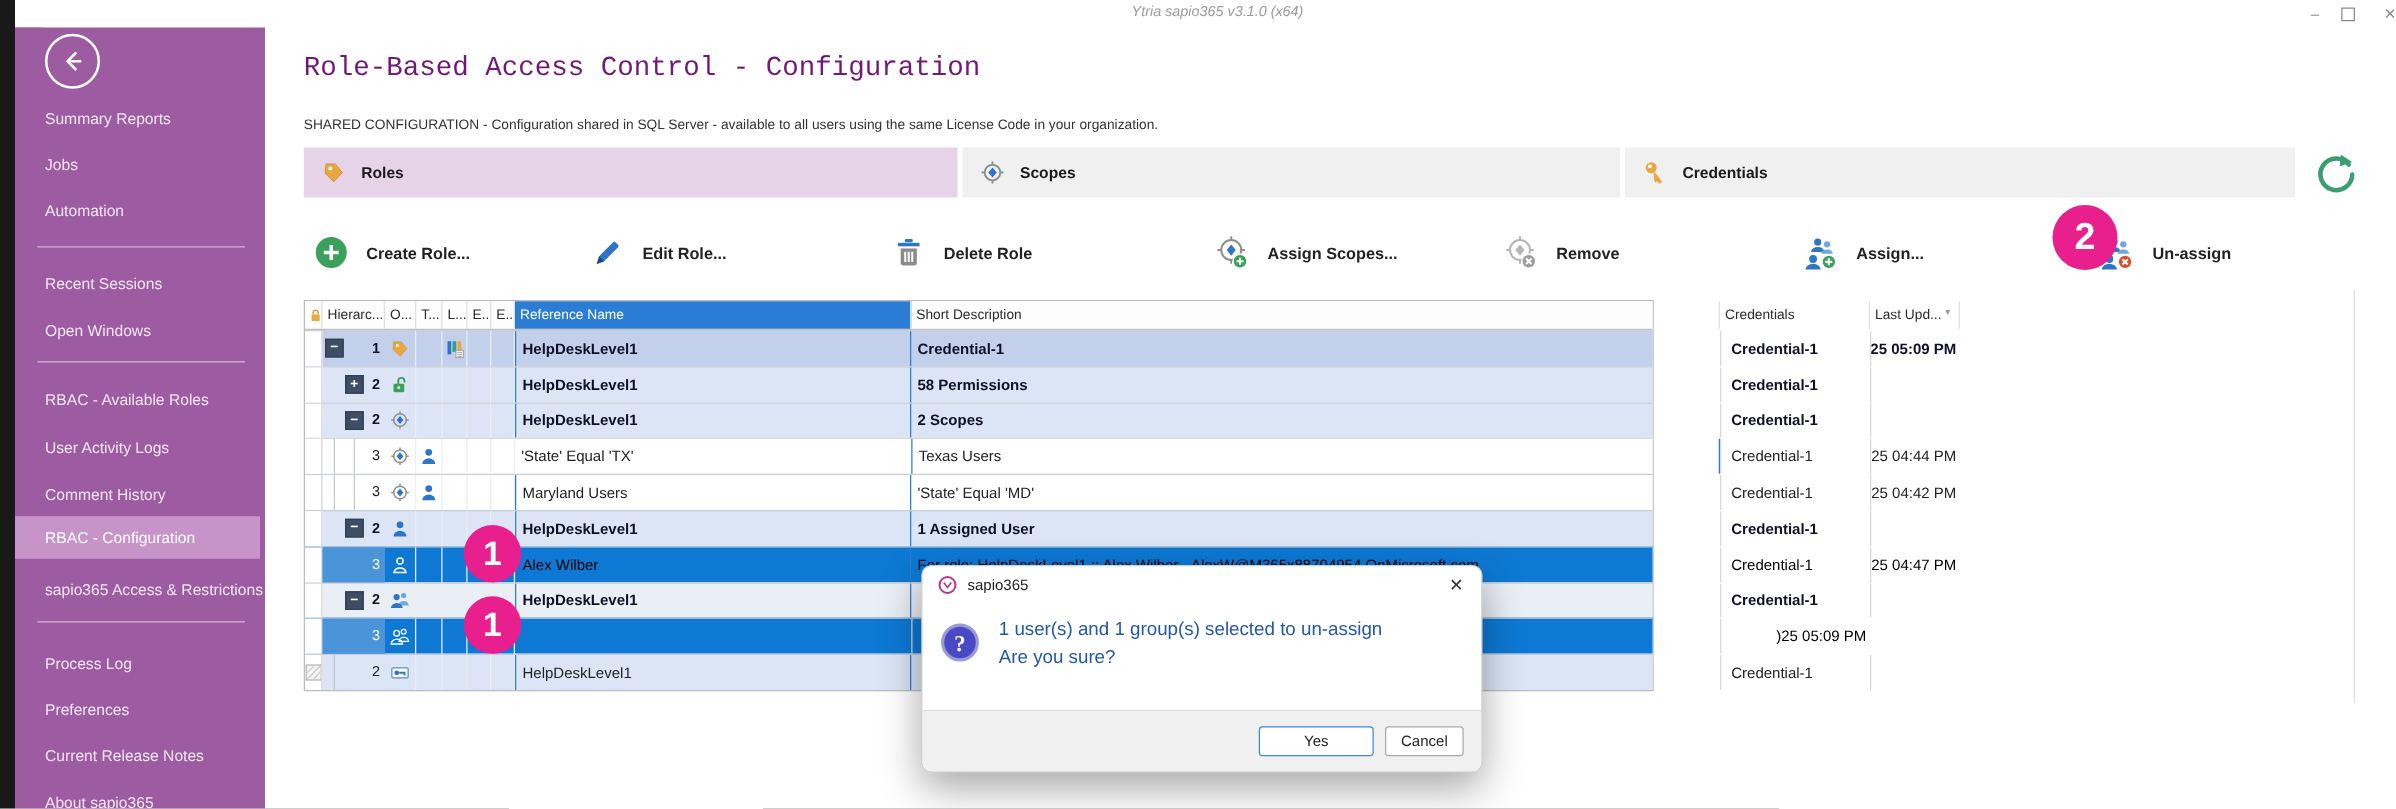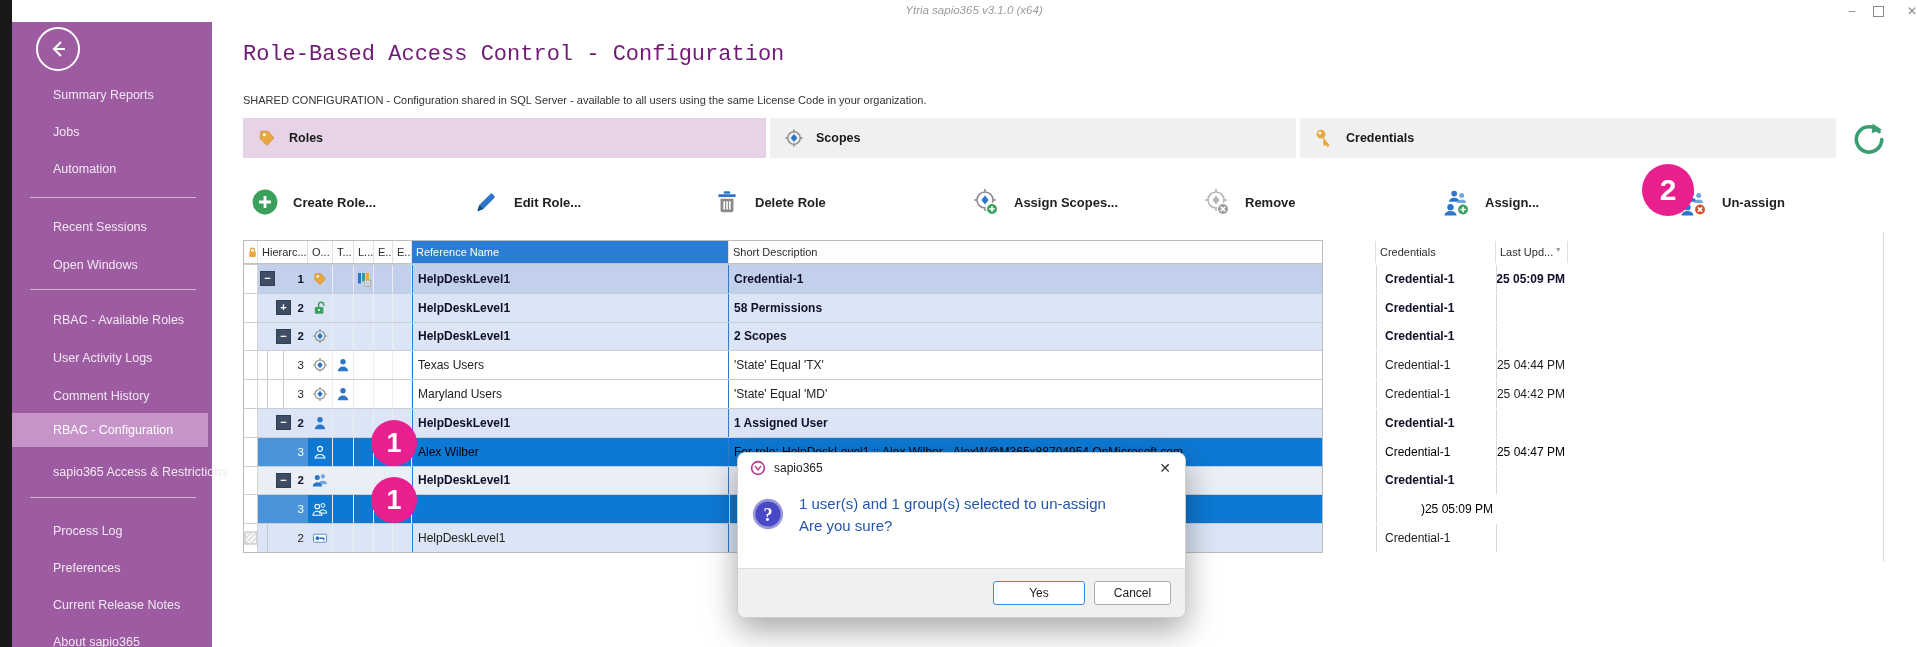--- a/index.html
+++ b/index.html
@@ -10,21 +10,21 @@
   #darkcorner{position:absolute;left:12px;top:0;width:23px;height:22px;background:#1d1d1d;}
   #titlebar{position:absolute;left:12px;top:0;right:0;height:22px;background:#ffffff;}
   #wintitle{position:absolute;left:962px;top:4px;transform:translateX(-50%);font-size:11.5px;color:#9b9b9b;font-style:italic;}
   .winctl{position:absolute;top:3px;width:24px;height:17px;text-align:center;color:#8a8a8a;font-size:12px;line-height:17px;cursor:default;}
   #btn-min{left:1828px;} #btn-close{left:1888px;}
   #btn-max{position:absolute;top:6px;left:1861px;width:9px;height:9px;border:1.4px solid #8a8a8a;}
   
   #sidebar{position:absolute;left:12px;top:22px;width:200px;height:625px;background:#9d5ca1;}
   #backbtn{position:absolute;left:24px;top:5px;width:40px;height:40px;border:2px solid #fff;border-radius:50%;
     display:flex;align-items:center;justify-content:center;cursor:pointer;}
-  .side-item{position:absolute;left:0;width:196px;height:34px;line-height:34px;padding-left:41px;box-sizing:border-box;
+  .side-item{position:absolute;left:0;width:196px;height:34px;line-height:34px;padding-left:24px;box-sizing:border-box;
     color:#f2e7f2;font-size:12.5px;cursor:pointer;white-space:nowrap;}
   .side-item.active{background:#c794c9;color:#ffffff;}
   .side-div{position:absolute;left:18px;right:16px;height:1px;background:rgba(255,255,255,.55);}
   
   #pagetitle{position:absolute;left:243px;top:42px;font-size:22px;color:#701a75;font-family:Liberation Mono, monospace;}
   #pagesub{position:absolute;left:243px;top:94px;font-size:11px;color:#333;}
   
   .tab{position:absolute;top:118px;height:40px;display:flex;align-items:center;gap:12px;padding-left:14px;box-sizing:border-box;
     background:#f0f0f0;cursor:pointer;}
   .tab.active{background:#e7d3e8;}
@@ -77,21 +77,21 @@
   #dlg-titlebar{height:30px;display:flex;align-items:center;gap:8px;padding:0 12px;}
   #dlg-title{font-size:12px;color:#222;}
   #dlg-close{position:absolute;right:14px;top:7px;font-size:14px;color:#333;cursor:pointer;}
   #dlg-body{display:flex;gap:15px;padding:8px 16px 0 14px;}
   #dlg-msg{font-size:15px;color:#2456aa;line-height:22px;padding-top:2px;}
   #dlg-footer{position:absolute;left:0;right:0;bottom:0;height:48px;background:#f0f0f0;border-top:1px solid #dedede;
     border-radius:0 0 8px 8px;display:flex;align-items:center;justify-content:flex-end;gap:9px;padding-right:14px;}
   .dlg-btn{height:24px;background:#fff;font-size:12px;color:#222;border-radius:3px;display:flex;align-items:center;
     justify-content:center;cursor:pointer;box-sizing:border-box;}
   #btn-yes{width:92px;border:1px solid #3f8ad6;}
-  #btn-cancel{width:77px;border:1px solid #ababab;}
+  #btn-cancel{width:63px;border:1px solid #ababab;}
 </style>
 </head>
 <body>
 
 <div id="screen">
   <div id="darkstrip"></div>
   <div id="darkcorner"></div>
   <div id="titlebar">
     <div id="wintitle">Ytria sapio365 v3.1.0 (x64)</div>
     <span class="winctl" id="btn-min">–</span>
@@ -394,22 +394,22 @@
           <span class="icon">
             <svg width="16" height="16" viewBox="0 0 16 16">
               <circle cx="8" cy="4.8" r="2.7" fill="#2e75c8"></circle>
               <path d="M2.8 14.2 a5.2 4.6 0 0 1 10.4 0 z" fill="#2e75c8"></path>
             </svg>
           </span>
         </div>
         <div class="td iconcell"></div>
         <div class="td iconcell"></div>
         <div class="td iconcell"></div>
+        <div class="td desc">'State' Equal 'TX'</div>
         <div class="td ref">Texas Users</div>
-        <div class="td desc">'State' Equal 'TX'</div>
         <div class="td cred">Credential-1</div>
         <div class="td upd">)25 04:44 PM</div>
       </div>
       <div class="trow r-leaf">
         <div class="td gut"></div>
         <div class="td hier" style="background: linear-gradient(rgb(196, 201, 207), rgb(196, 201, 207)) 9px 0px / 1px 100% no-repeat, linear-gradient(rgb(196, 201, 207), rgb(196, 201, 207)) 25px 0px / 1px 100% no-repeat, transparent;">
           <span>3</span>
         </div>
         <div class="td iconcell">
           <span class="icon">

